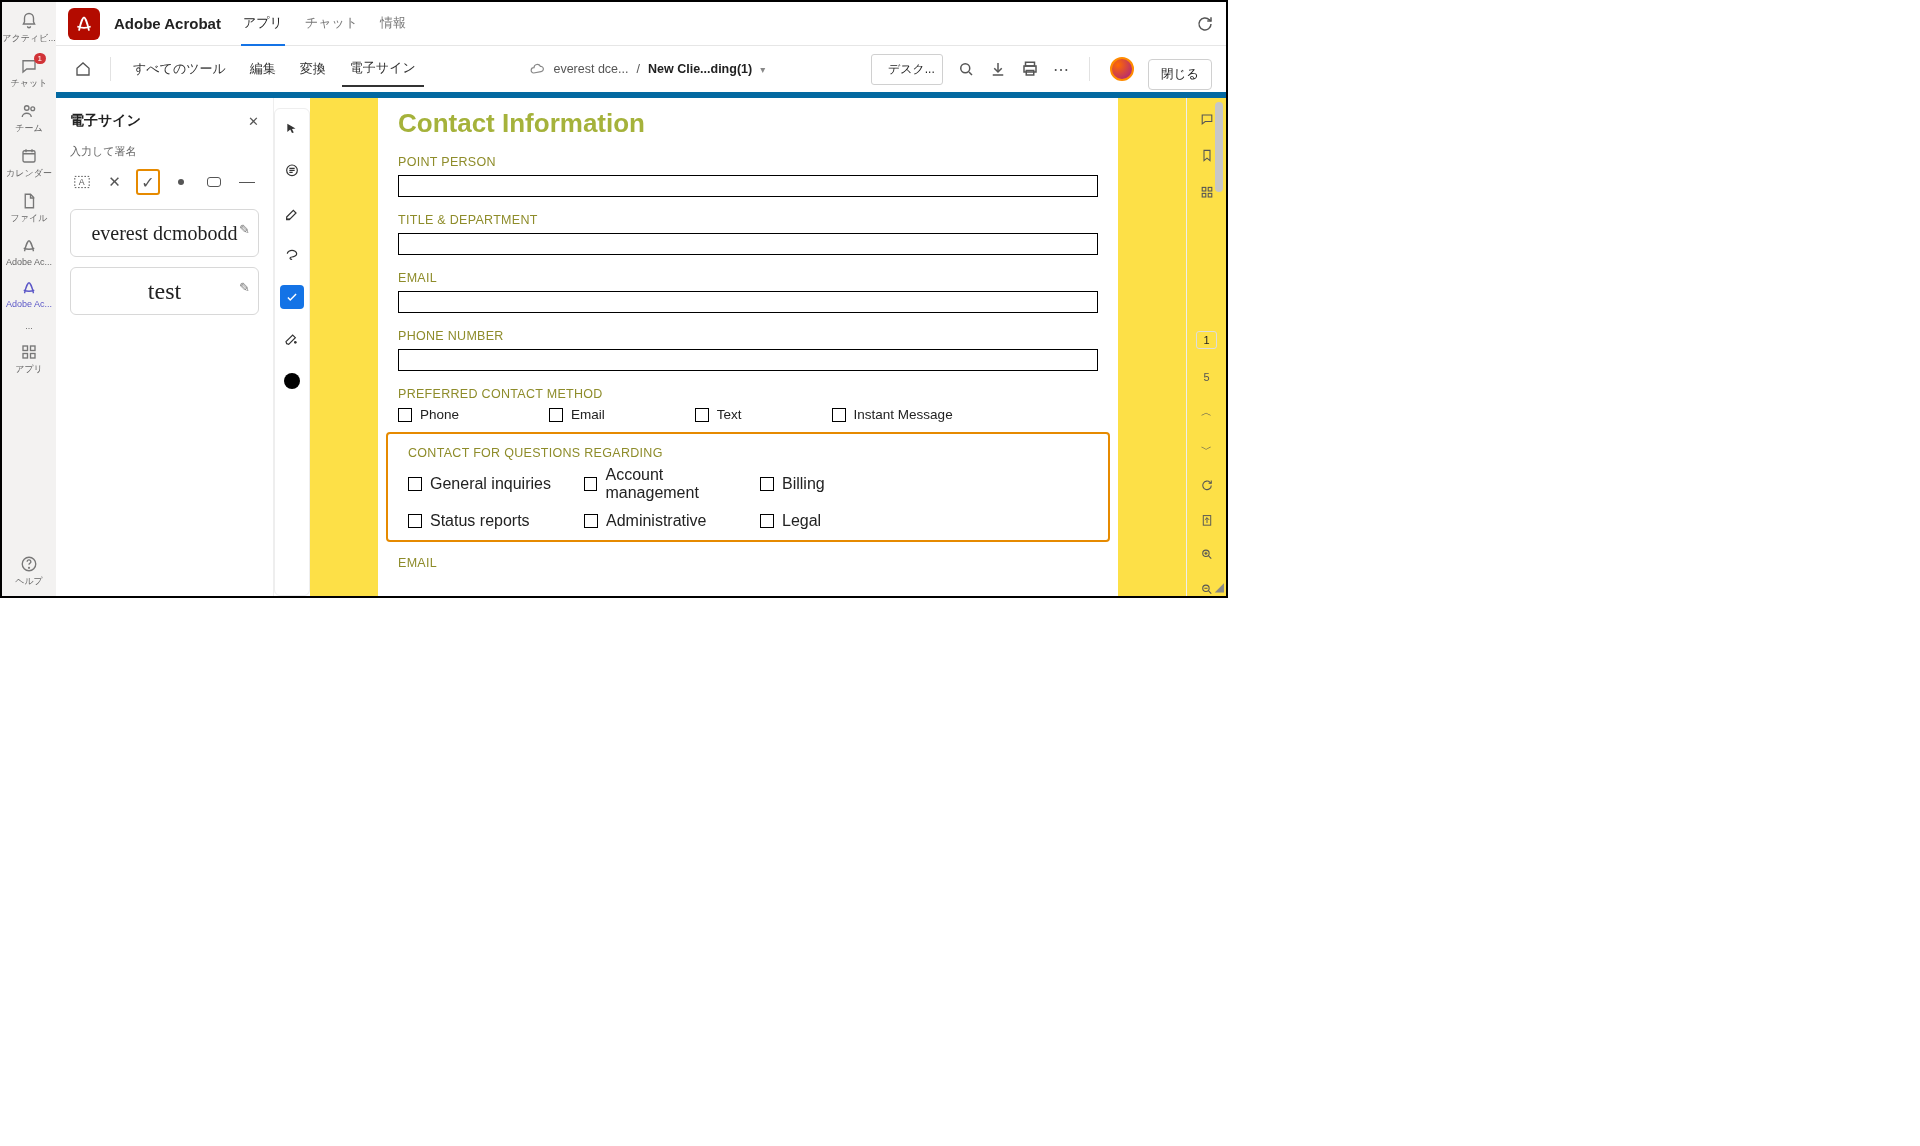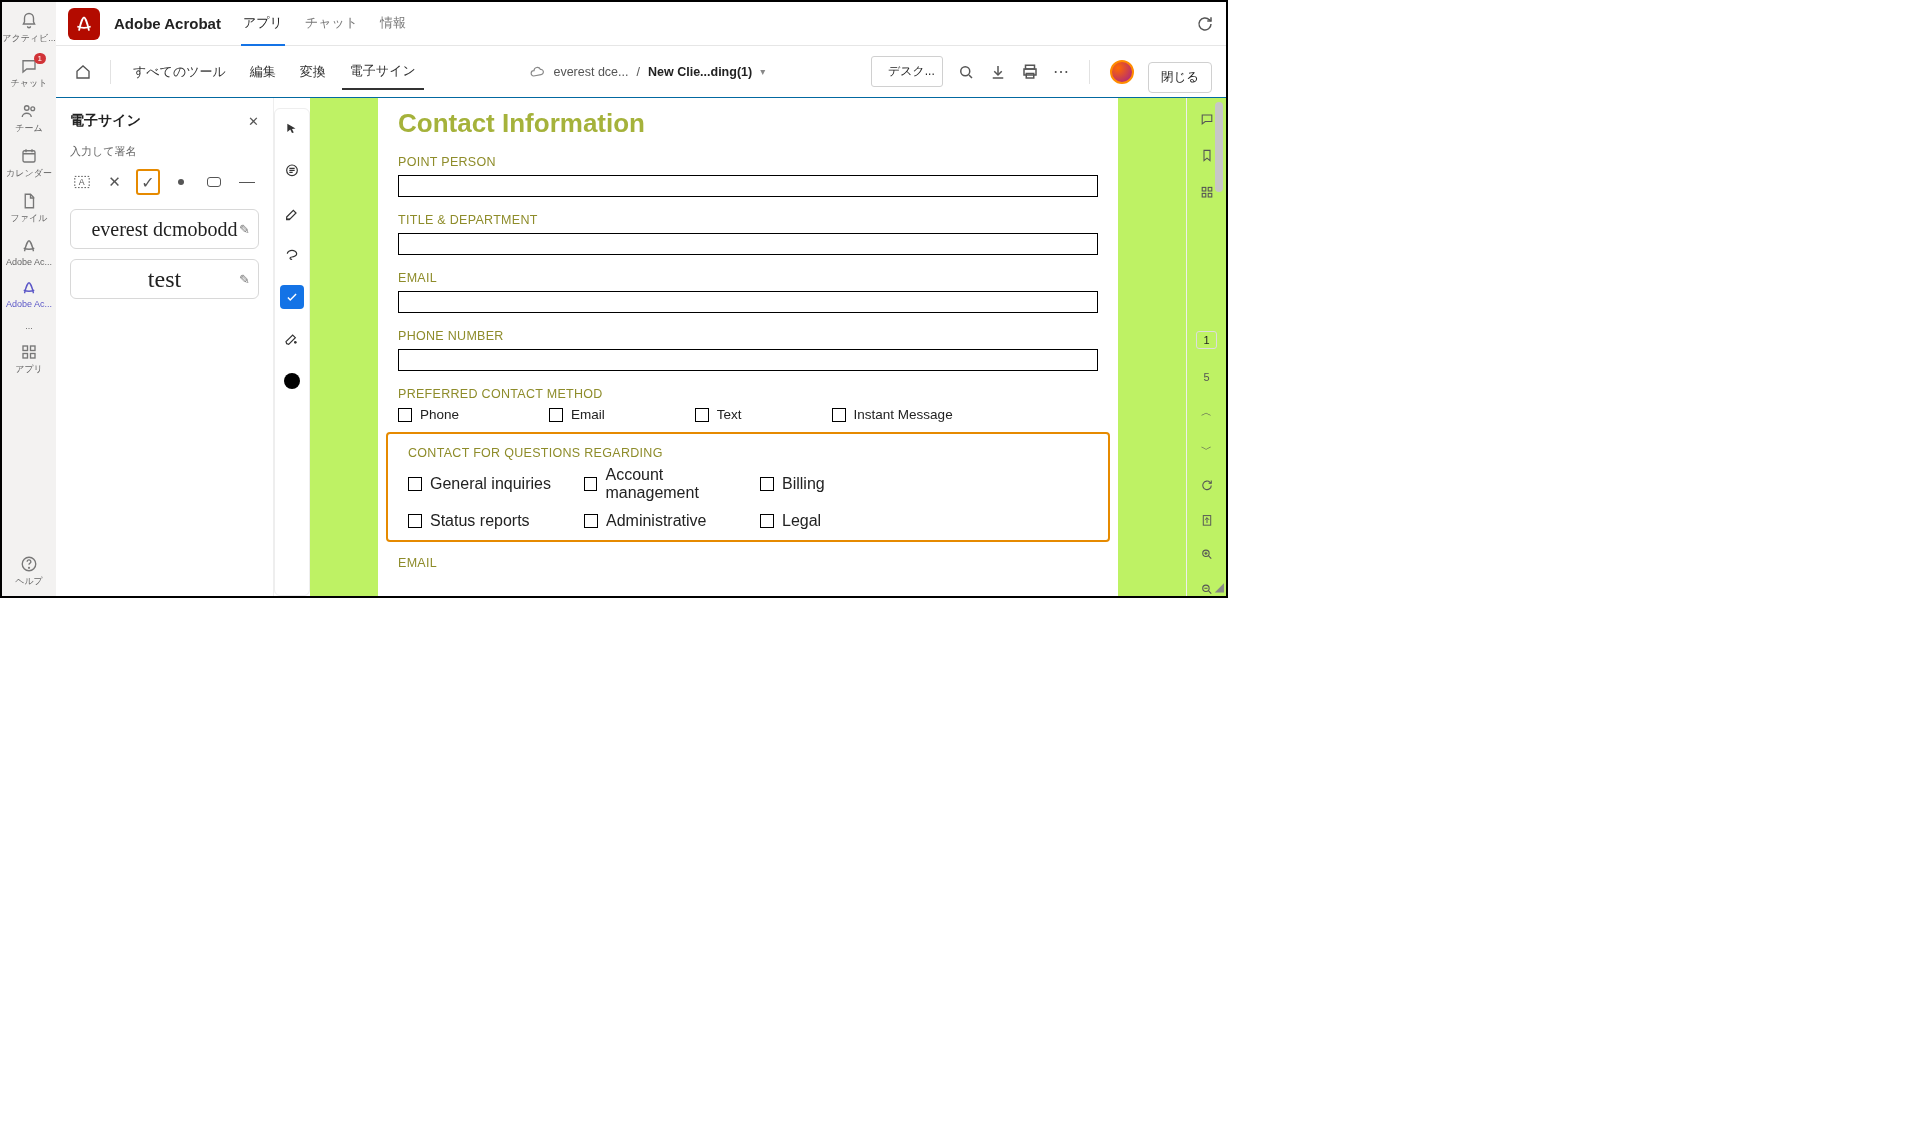--- a/index.html
+++ b/index.html
@@ -17,21 +17,21 @@
   
   .topbar { height:44px; display:flex; align-items:center; border-bottom:1px solid #e6e6e6; padding:0 12px; gap:14px;}
   .logo { width:32px; height:32px; background:#b30b00; border-radius:6px; display:flex; align-items:center; justify-content:center; color:#fff; font-weight:bold; font-size:17px; font-style:italic;}
   .app-title { font-weight:700; font-size:15px;}
   .top-tabs { display:flex; gap:18px; margin-left:6px; font-size:13px;}
   .top-tab { padding:12px 2px; color:#777; cursor:pointer; border-bottom:2px solid transparent;}
   .top-tab.active { color:#222; border-bottom:2px solid #1473e6;}
   .topbar-spacer { flex:1;}
   .reload-ic { color:#555; cursor:pointer; }
   
-  .tools { height:52px; display:flex; align-items:center; padding:0 14px; gap:8px; border-bottom:1px solid #0369a1;}
+  .tools { height:52px; display:flex; align-items:center; padding:0 14px; gap:8px; border-bottom:6px solid #0369a1;}
   .tools .sep { width:1px; height:24px; background:#e2e2e2; margin:0 6px;}
   .tlink { font-size:13px; color:#333; padding:8px 8px; cursor:pointer;}
   .tlink.active { border-bottom:2px solid #333;}
   .home-ic { color:#555; cursor:pointer; padding:4px;}
   .bc { flex:1; display:flex; justify-content:center; align-items:center; gap:8px; font-size:12.5px; color:#555; min-width:0;}
   .bc .cloud { color:#888;}
   .bc .crumb { white-space:nowrap; overflow:hidden; text-overflow:ellipsis; max-width:78px;}
   .bc .crumb.cur { color:#222; font-weight:600; max-width:110px;}
   .bc .chev { color:#888; font-size:10px;}
   .right-tools { display:flex; align-items:center; gap:14px;}
@@ -43,28 +43,28 @@
   .work { flex:1; display:flex; min-height:0;}
   
   .esign { width:218px; border-right:1px solid #eee; padding:14px 14px 0; font-size:13px;}
   .esign-head { display:flex; justify-content:space-between; align-items:center; margin-bottom:14px;}
   .esign-head h3 { font-size:14px; font-weight:700;}
   .esign-head .x { cursor:pointer; color:#555; font-size:13px;}
   .sub { font-size:11px; color:#666; margin-bottom:10px;}
   .shape-row { display:flex; gap:10px; align-items:center; margin-bottom:14px; color:#555;}
   .shape { width:26px; height:26px; display:flex; align-items:center; justify-content:center; border-radius:3px; cursor:pointer;}
   .shape.sel { border:2px solid #e68a00;}
-  .sig-card { border:1px solid #d8d8d8; border-radius:6px; height:40px; margin-bottom:10px; display:flex; align-items:center; justify-content:center; position:relative; font-family:"Brush Script MT","Segoe Script",cursive; font-size:20px;}
+  .sig-card { border:1px solid #d8d8d8; border-radius:6px; height:48px; margin-bottom:10px; display:flex; align-items:center; justify-content:center; position:relative; font-family:"Brush Script MT","Segoe Script",cursive; font-size:20px;}
   .sig-card .edit { position:absolute; right:8px; top:12px; color:#777; cursor:pointer; font-family:sans-serif; font-size:13px;}
   
   .vstrip { width:36px; background:#fff; border:1px solid #eee; border-radius:6px; margin:10px 0 0 0; padding:8px 0; display:flex; flex-direction:column; align-items:center; gap:18px;}
   .vbtn { width:24px; height:24px; display:flex; align-items:center; justify-content:center; border-radius:4px; color:#444; cursor:pointer;}
   .vbtn.blue { background:#1473e6; color:#fff;}
   
-  .canvas-wrap { flex:1; background:#bef264; position:relative; overflow:hidden; display:flex;}
+  .canvas-wrap { flex:1; background:#fde047; position:relative; overflow:hidden; display:flex;}
   .canvas-scroll { flex:1; overflow:auto; padding:0 30px;}
   .page { background:#fff; width:740px; margin:0 auto; padding:6px 0 30px;}
   .doc-title { color:#a5b23b; font-weight:800; font-size:26px; margin:4px 0 16px 20px;}
   .flabel { color:#8e8c2a; font-size:12.5px; font-weight:500; letter-spacing:.3px; margin:0 0 6px 20px;}
   .tfield { margin:0 20px 16px 20px; height:22px; border:1.5px solid #000;}
   .chk-row { display:flex; flex-wrap:wrap; gap:0 90px; margin:0 20px 10px 20px; font-size:13.5px;}
   .chk { display:flex; align-items:center; gap:8px;}
   .chk .box { width:14px; height:14px; border:1.8px solid #000;}
   .other-row { display:flex; align-items:center; gap:30px; margin:0 20px 14px 20px; font-size:13.5px;}
   .other-row .tfield2 { flex:0 0 340px; height:22px; border:1.5px solid #000;}

